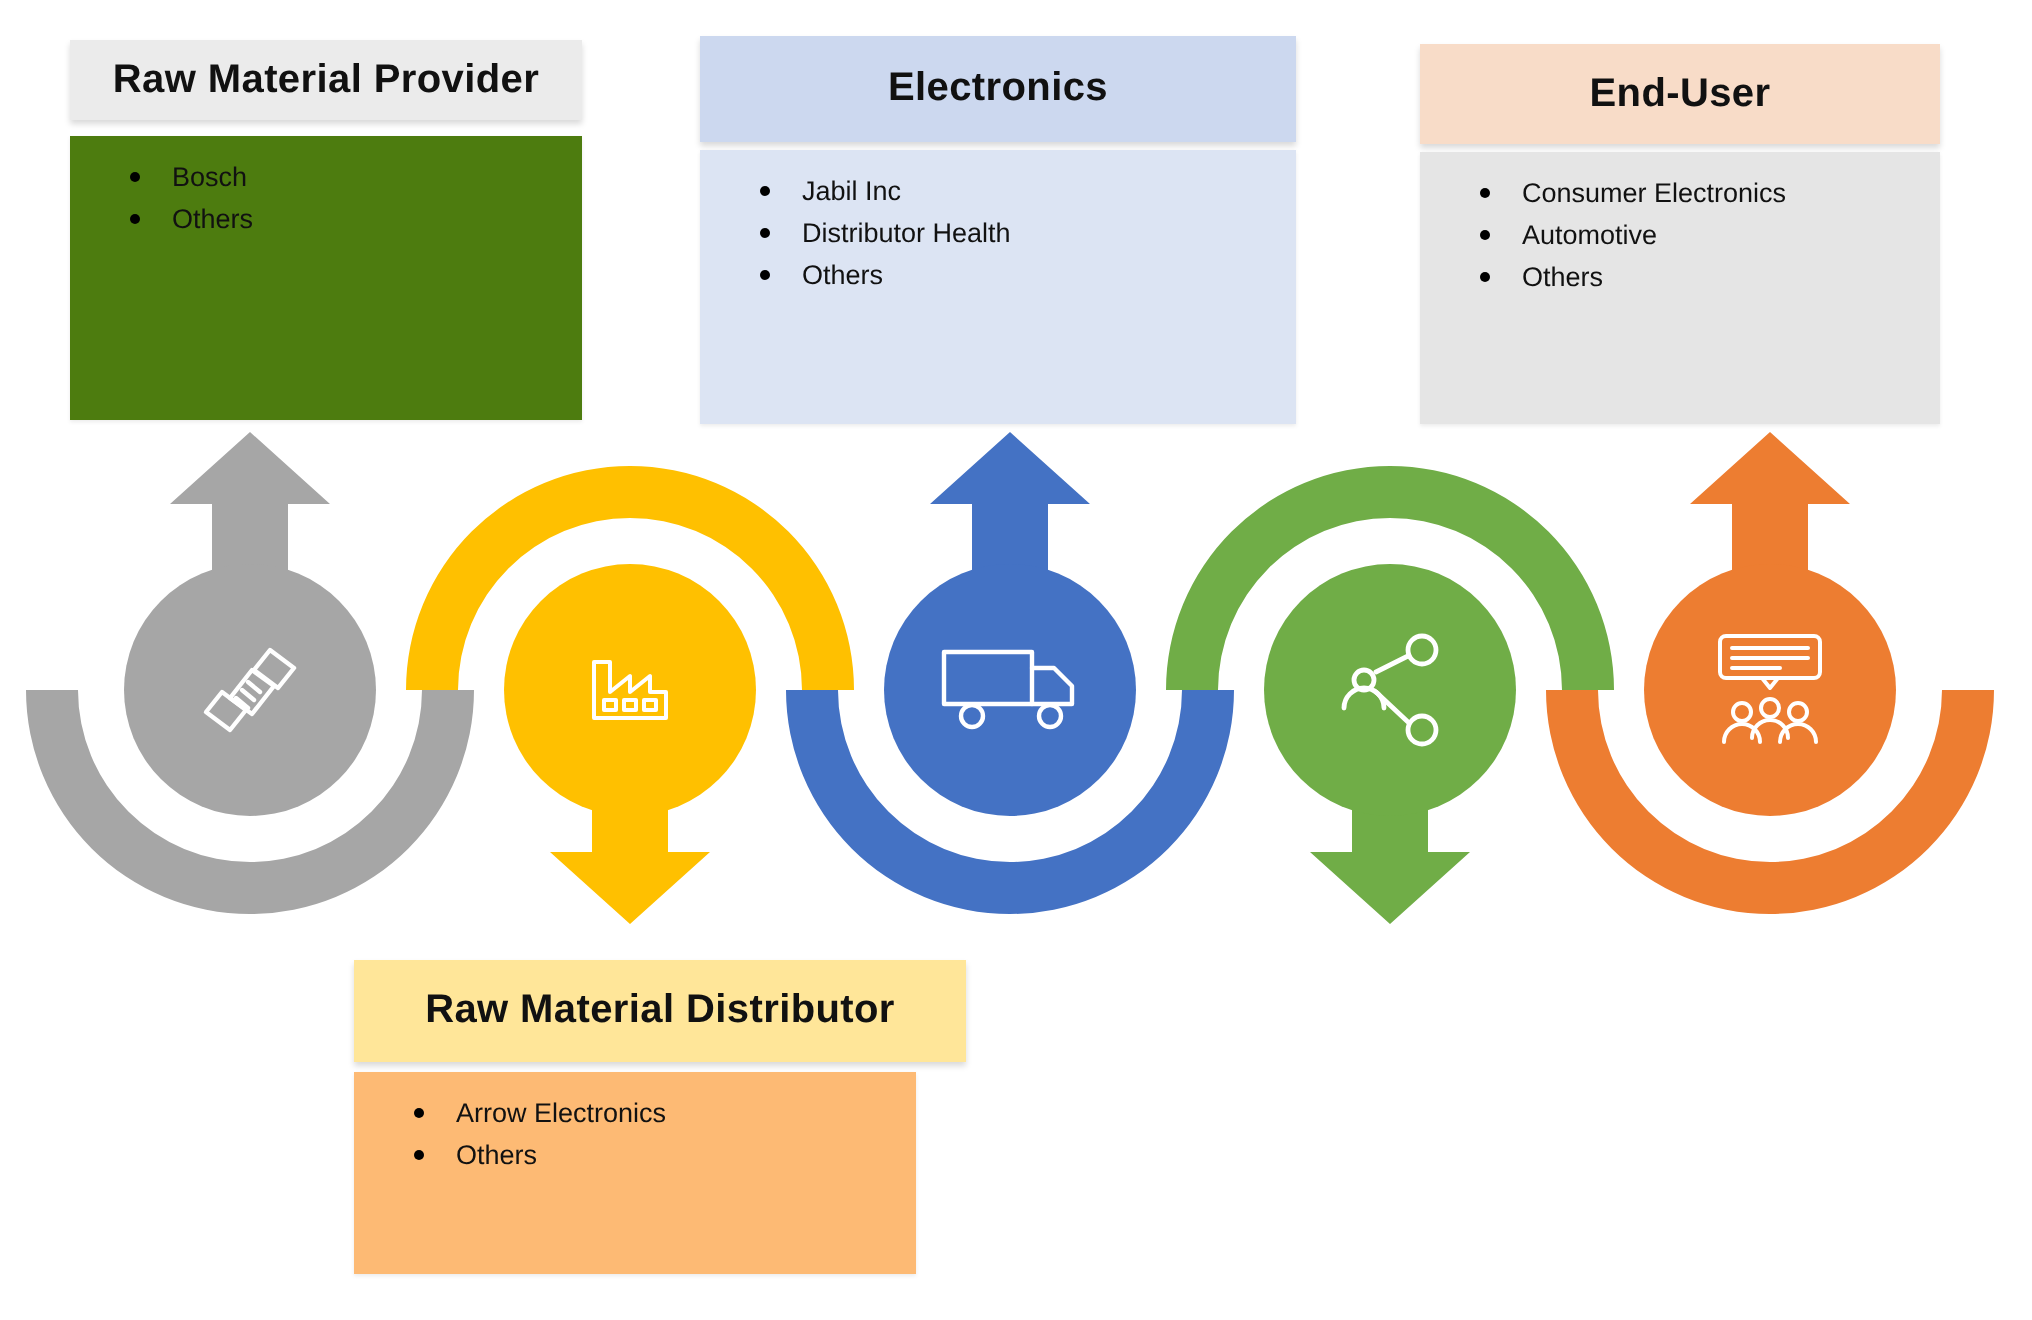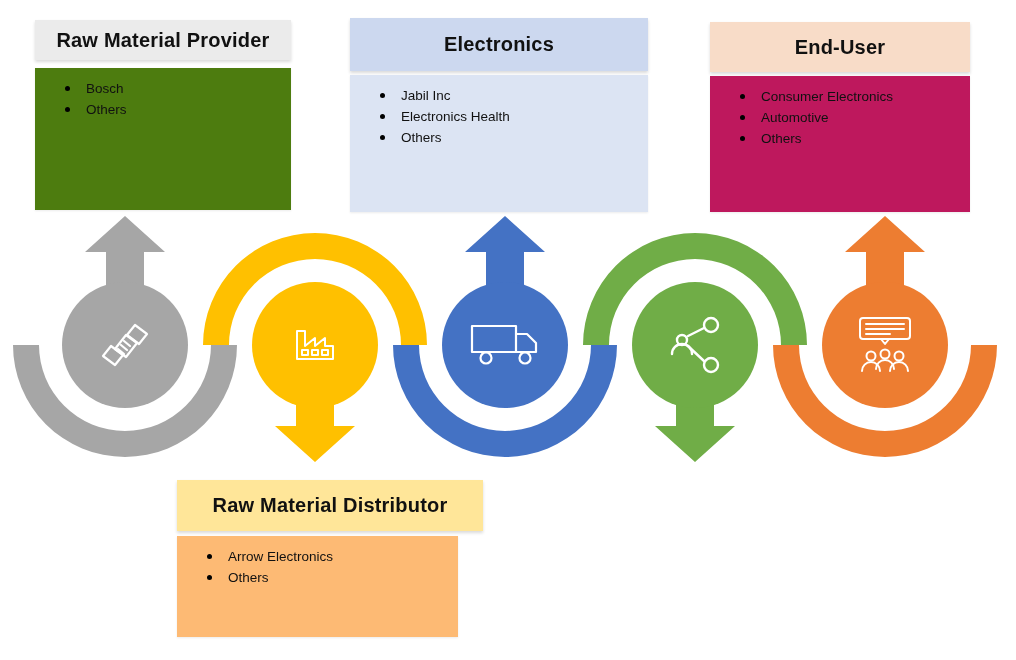--- a/index.html
+++ b/index.html
@@ -57,33 +57,33 @@
     <span>Electronics</span>
   </div>
   <div class="box-body" id="mfg-body" style="background-color: rgb(220, 228, 243);">
     <ul>
       <li>
           <span class="bullet"></span>
           <span>Jabil Inc</span>
         </li>
       <li>
           <span class="bullet"></span>
-          <span>Electronics Health</span>
+          <span>Distributor Health</span>
         </li>
       <li>
           <span class="bullet"></span>
           <span>Others</span>
         </li>
     </ul>
   </div>
 
   <div class="box-header" id="eu-header" style="background-color: rgb(248, 220, 200);">
     <span>End-User</span>
   </div>
-  <div class="box-body" id="eu-body" style="background-color: #be185d;">
+  <div class="box-body" id="eu-body" style="background-color: #e5e5e5;">
     <ul>
       <li>
           <span class="bullet"></span>
           <span>Consumer Electronics</span>
         </li>
       <li>
           <span class="bullet"></span>
           <span>Automotive</span>
         </li>
       <li>

